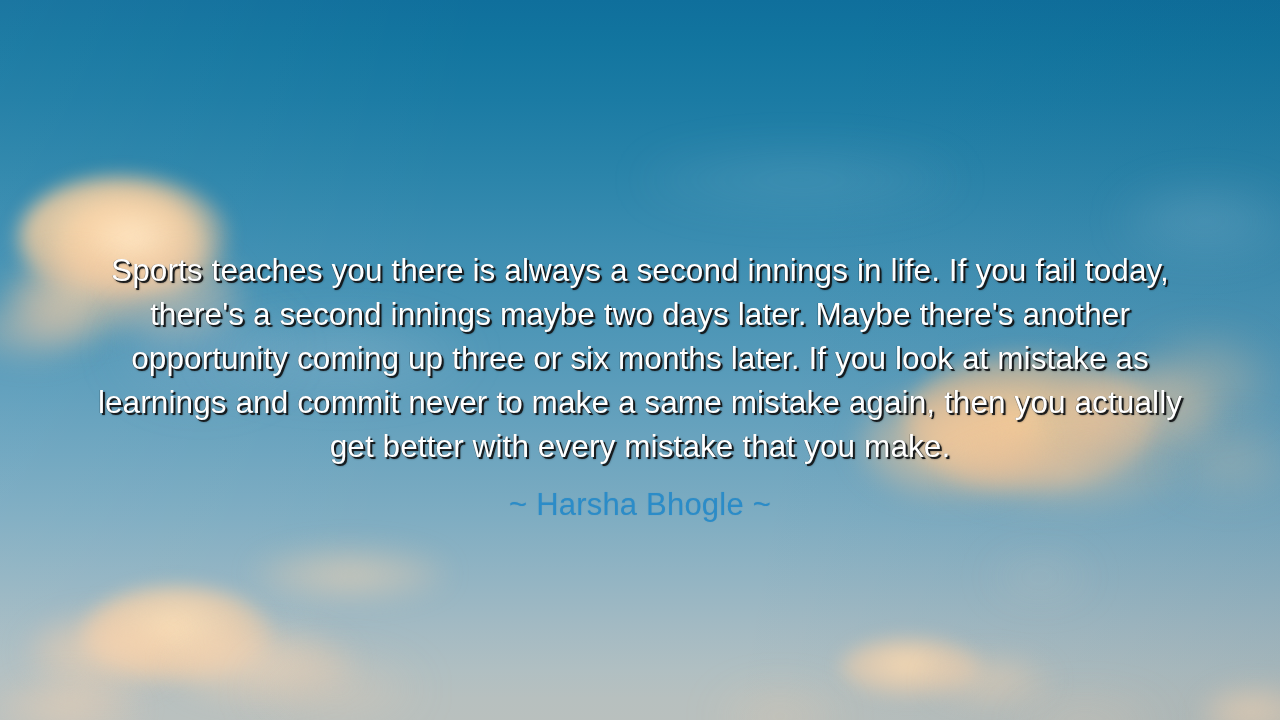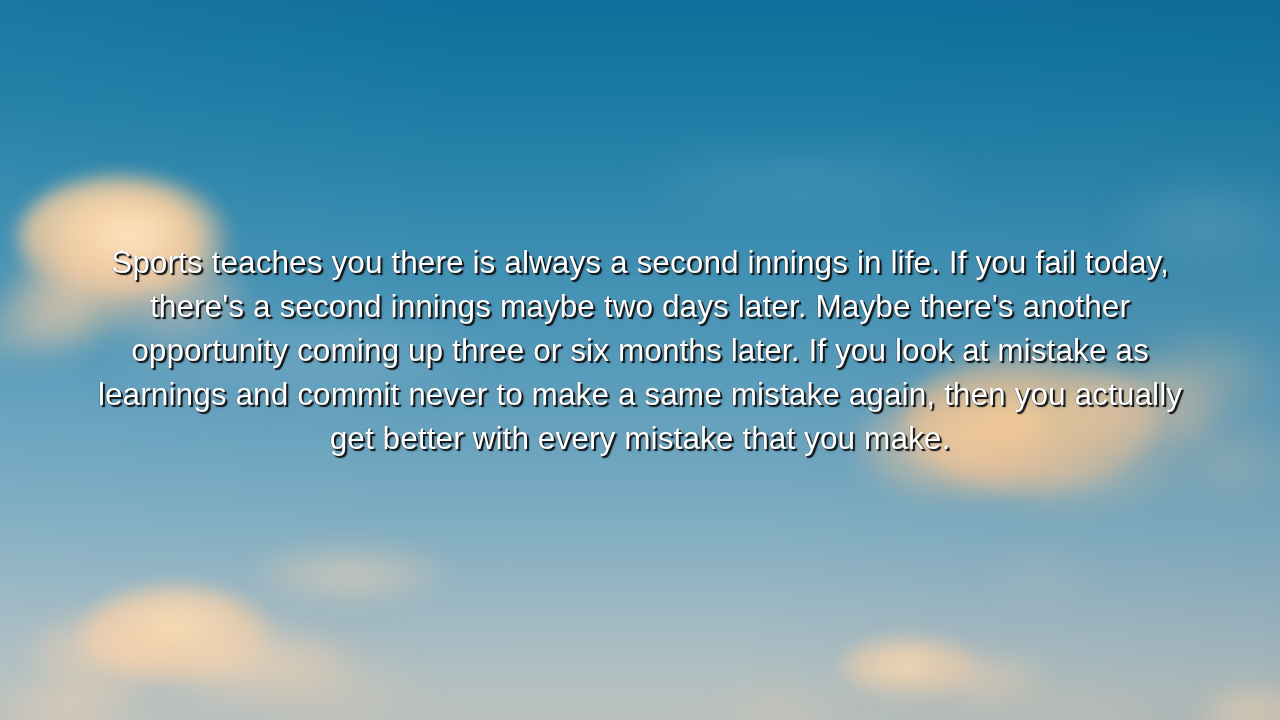--- a/index.html
+++ b/index.html
@@ -130,21 +130,21 @@
   #quote-block {
     position: absolute;
     left: 50%;
     transform: translateX(-50%);
     top: 236px;
     width: 1110px;
     text-align: center;
   }
 
   #quote-text {
-    margin: 4px;
+    margin: 12px;
     font-family: "Liberation Sans", sans-serif;
     font-size: 31.5px;
     line-height: 44px;
     font-weight: 400;
     color: #ffffff;
     letter-spacing: 0.1px;
     text-shadow:
        2px 2px 0px rgba(20,22,24,0.92),
        2px 2px 2px rgba(10,12,14,0.55),
       -0.5px -0.5px 0.5px rgba(0,0,0,0.35);
@@ -196,15 +196,16 @@
 
   <div class="cloud c-lr-1"></div>
   <div class="cloud soft c-lr-2"></div>
   <div class="cloud soft c-lr-3"></div>
   <div class="cloud vsoft c-lr-4"></div>
   <div class="cloud vsoft c-lr-5"></div>
   <div class="cloud vsoft c-lr-6"></div>
 
   <div id="quote-block">
     <p id="quote-text">Sports teaches you there is always a second innings in life. If you fail today, there's a second innings maybe two days later. Maybe there's another opportunity coming up three or six months later. If you look at mistake as learnings and commit never to make a same mistake again, then you actually get better with every mistake that you make.</p>
+    <p id="quote-author">~ Harsha Bhogle ~</p>
   </div>
 
 </div>
 
 </body></html>

